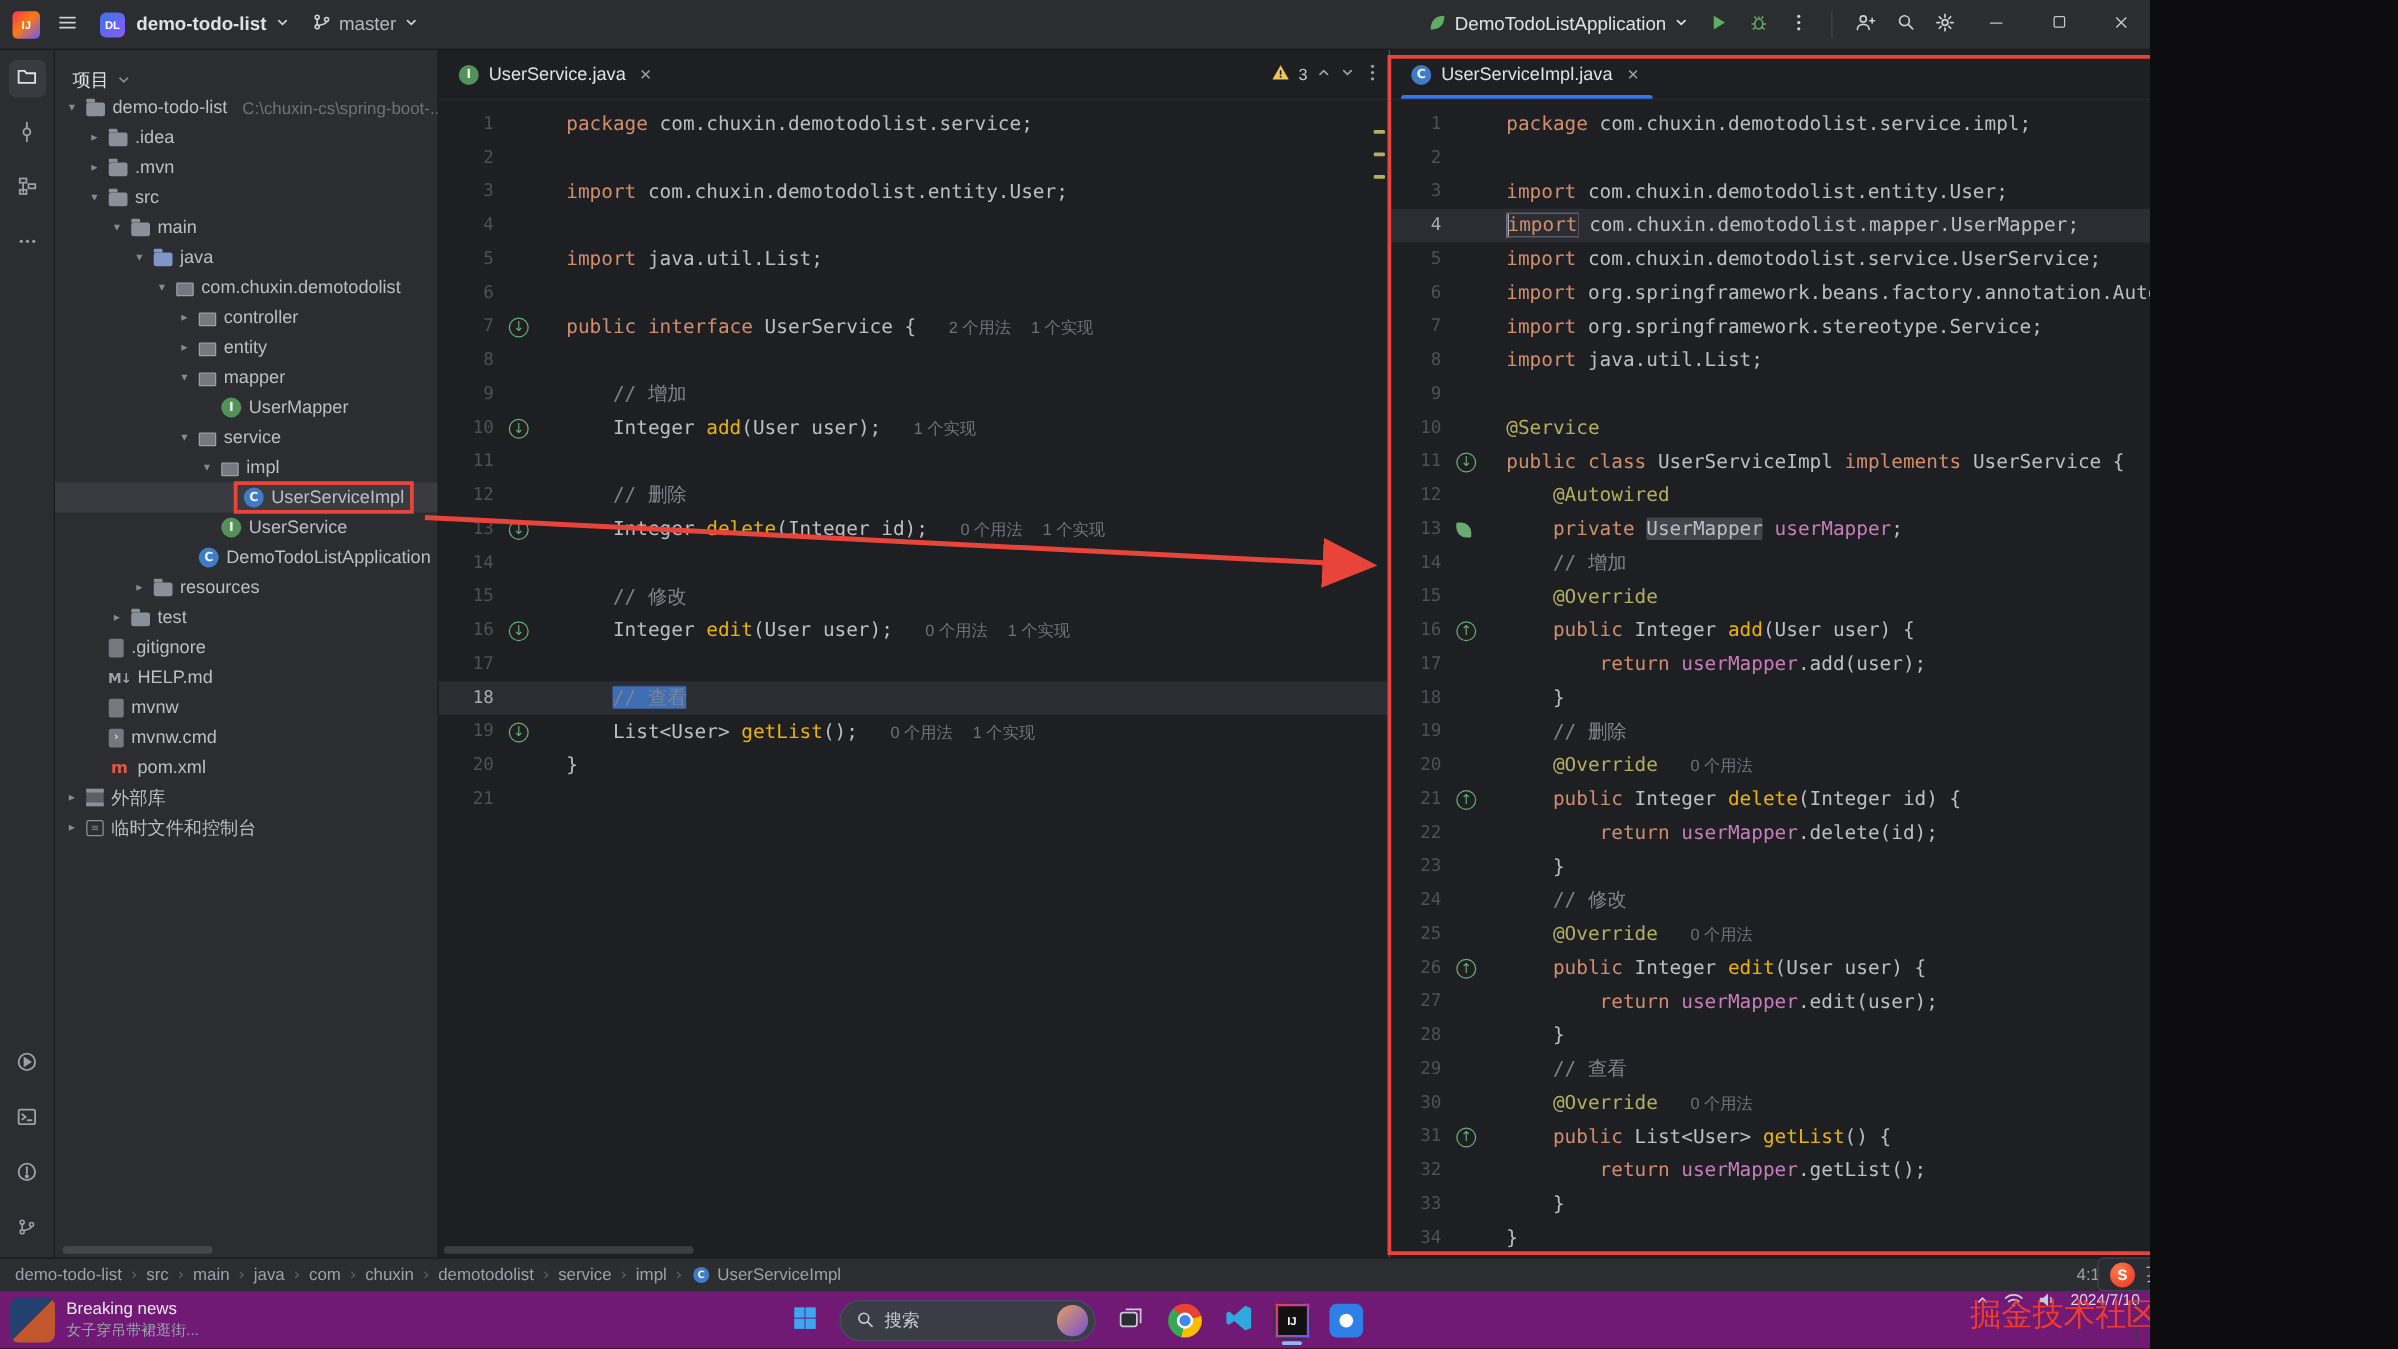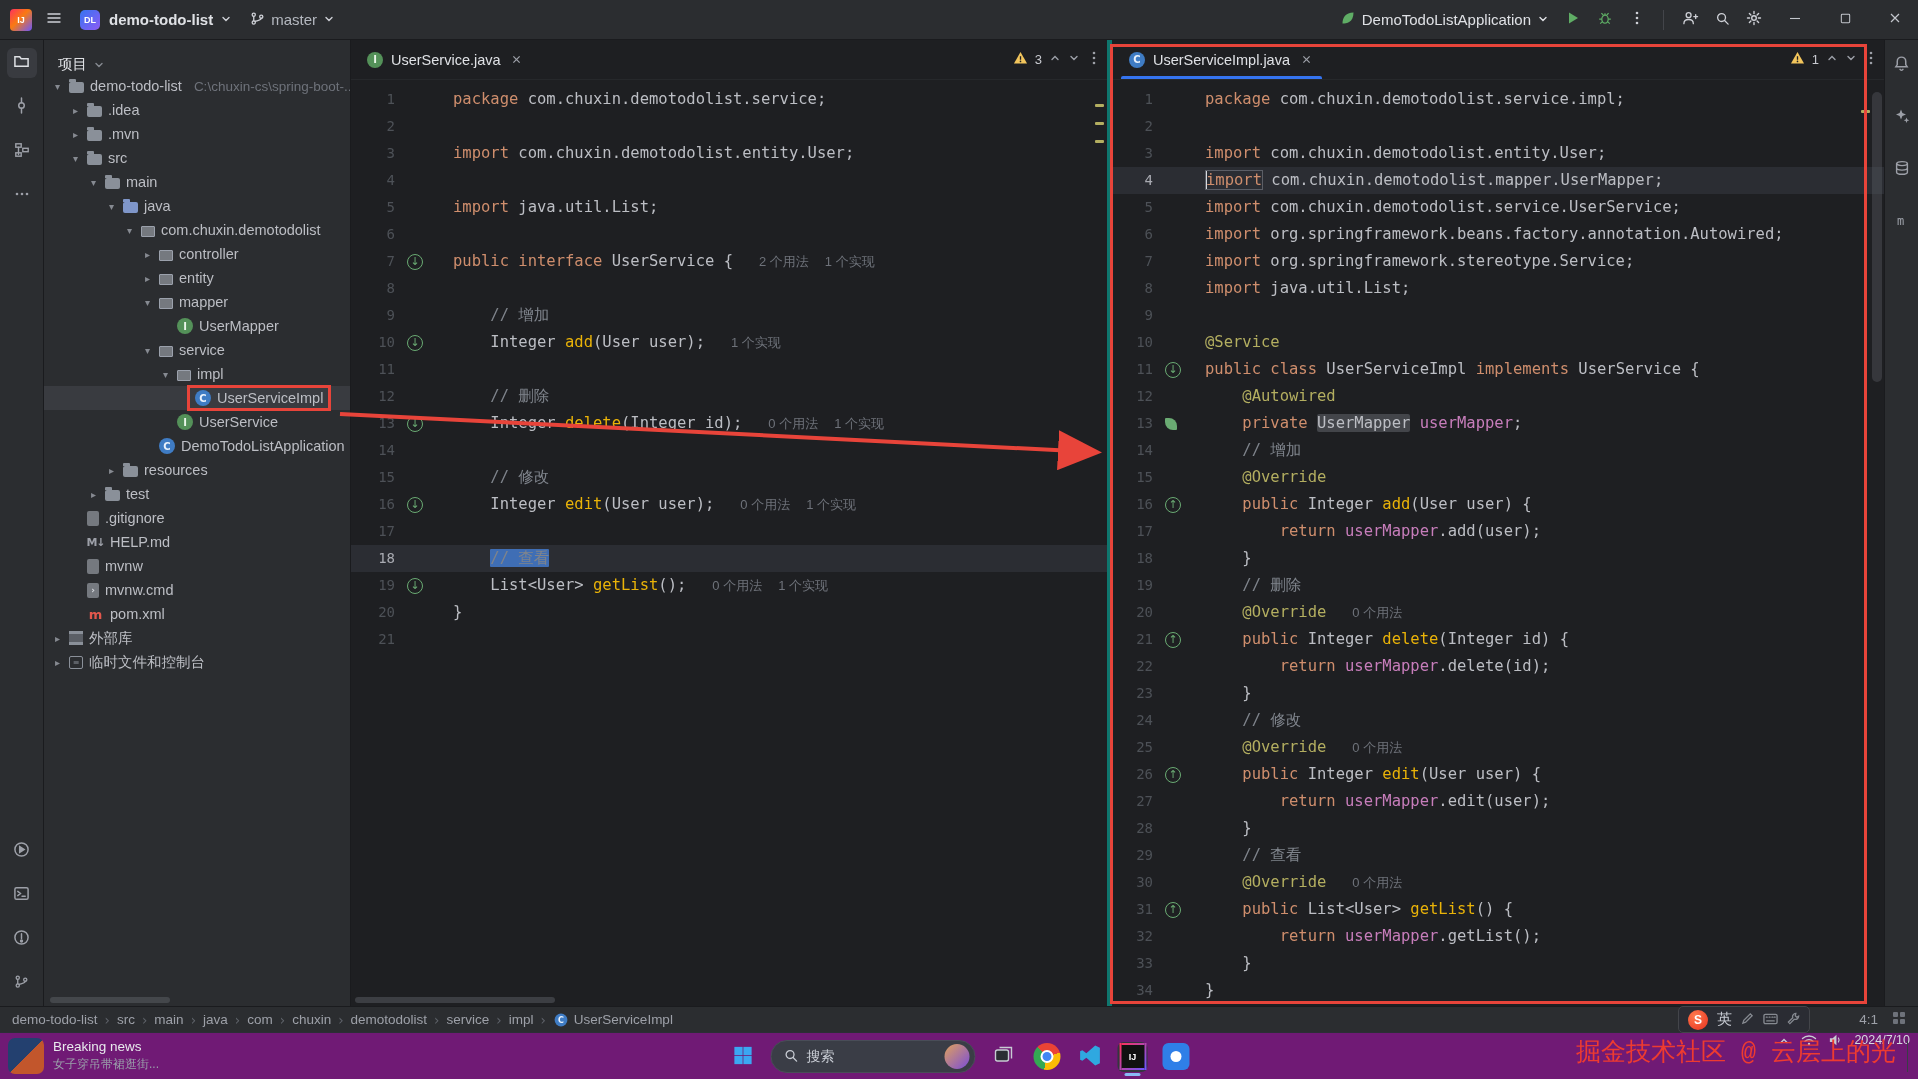--- a/index.html
+++ b/index.html
@@ -1,17 +1,17 @@
 <!DOCTYPE html>
 <html><head>
 <meta charset="utf-8">
 <style>
 *{margin:0;padding:0;box-sizing:border-box}
 html,body{background:#0d0d0f}
-.app{position:relative;width:1918px;height:1079px;background:#1e1f22;color:#bcbec4;
+.app{position:relative;width:1720px;height:1079px;background:#1e1f22;color:#bcbec4;
   font-family:"Liberation Sans","DejaVu Sans",sans-serif;font-size:15px;overflow:hidden}
 
 
 .titlebar{position:absolute;top:0;left:0;right:0;height:40px;background:#2b2d30;
   border-bottom:1px solid #1a1b1e;display:flex;align-items:center;z-index:5}
 .tb-left{display:flex;align-items:center;gap:8px;padding-left:10px}
 .logo{width:22px;height:22px;border-radius:4px;background:linear-gradient(135deg,#fe315d 0%,#f97a12 45%,#6b57ff 100%);
   display:flex;align-items:center;justify-content:center;font-size:9px;font-weight:bold;color:#fff}
 .icon-btn{min-width:28px;height:28px;border-radius:4px;display:flex;align-items:center;justify-content:center;color:#ced0d6}
 .proj-badge{width:20px;height:20px;border-radius:5px;background:linear-gradient(135deg,#3574f0,#8e5bf5);
@@ -58,21 +58,21 @@
 .ic-markdown::before{content:"M↓";letter-spacing:-1px}
 .ic-maven{color:#e2574c;font-weight:bold;font-size:13px}
 .ic-maven::before{content:"m"}
 .ic-library{width:14px;height:14px;border-top:3px solid #8a9099;border-bottom:3px solid #8a9099;background:#5b5f66}
 .ic-scratch{width:14px;height:13px;border:1px solid #8a9099;border-radius:2px;color:#8a9099;font-size:8px}
 .ic-scratch::before{content:"≡"}
 .panel .hthumb{position:absolute;left:6px;bottom:3px;width:120px;height:6px;border-radius:3px;background:#5a5d63;opacity:.55}
 
 
 .editor{position:absolute;top:0;height:100%;background:#1e1f22;overflow:hidden}
-#editor-left{left:351px;width:761px;border-right:5px solid #0f766e}
+#editor-left{left:351px;width:761px;border-right:1px solid #0f766e}
 #editor-right{left:1113px;width:771px}
 .tabbar{height:40px;display:flex;align-items:center;border-bottom:1px solid #26282b;padding:0 6px}
 .tab{display:flex;align-items:center;gap:8px;padding:0 10px;height:39px;position:relative;color:#dfe1e5;font-size:14.5px}
 .tab .under{position:absolute;left:2px;right:2px;bottom:0;height:3px;border-radius:2px 2px 0 0}
 .tab.focused .under{background:#3574f0}
 .tab.unfocused .under{background:#4a5payer}
 .tab-close{width:16px;height:16px;display:flex;align-items:center;justify-content:center;color:#9da0a8}
 .insp{margin-left:auto;display:flex;align-items:center;gap:7px;color:#9da0a8;font-size:13px}
 .insp .cnt{color:#c8cad0}
 .code{position:absolute;top:40px;left:0;right:0;bottom:0;font-family:"DejaVu Sans Mono","Liberation Mono",monospace;

